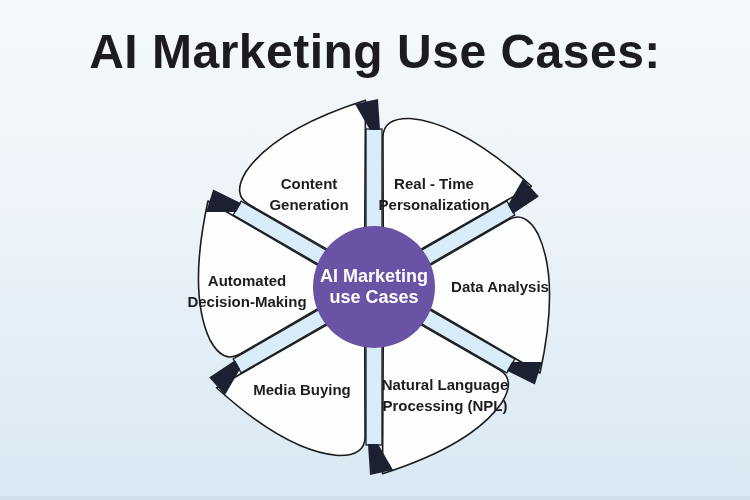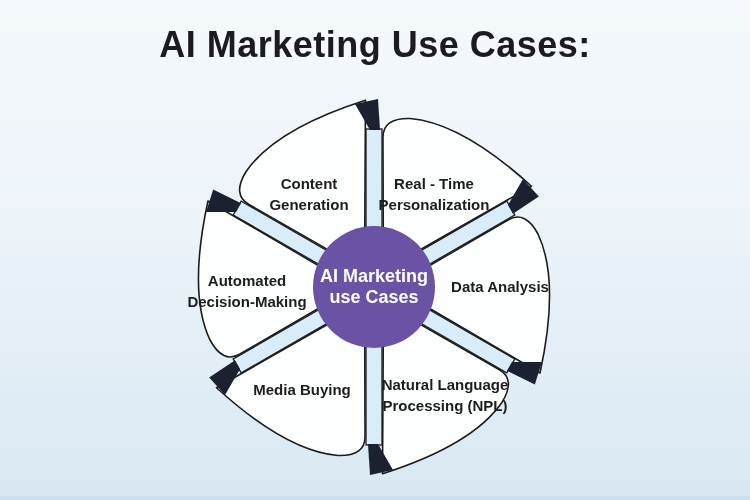--- a/index.html
+++ b/index.html
@@ -13,21 +13,21 @@
     position: relative;
     font-family: "Liberation Sans", sans-serif;
     background: linear-gradient(180deg, #f5f9fc 0%, #ecf3f9 45%, #d9e8f3 100%);
   }
   .title {
     position: absolute;
     top: 24px;
     left: 0;
     width: 750px;
     text-align: center;
-    font-size: 36px;
+    font-size: 48px;
     font-weight: 800;
     letter-spacing: 0.5px;
     color: #1c1c20;
   }
   .stage {
     position: absolute;
     top: 0;
     left: 0;
   }
   .bottom-edge {

